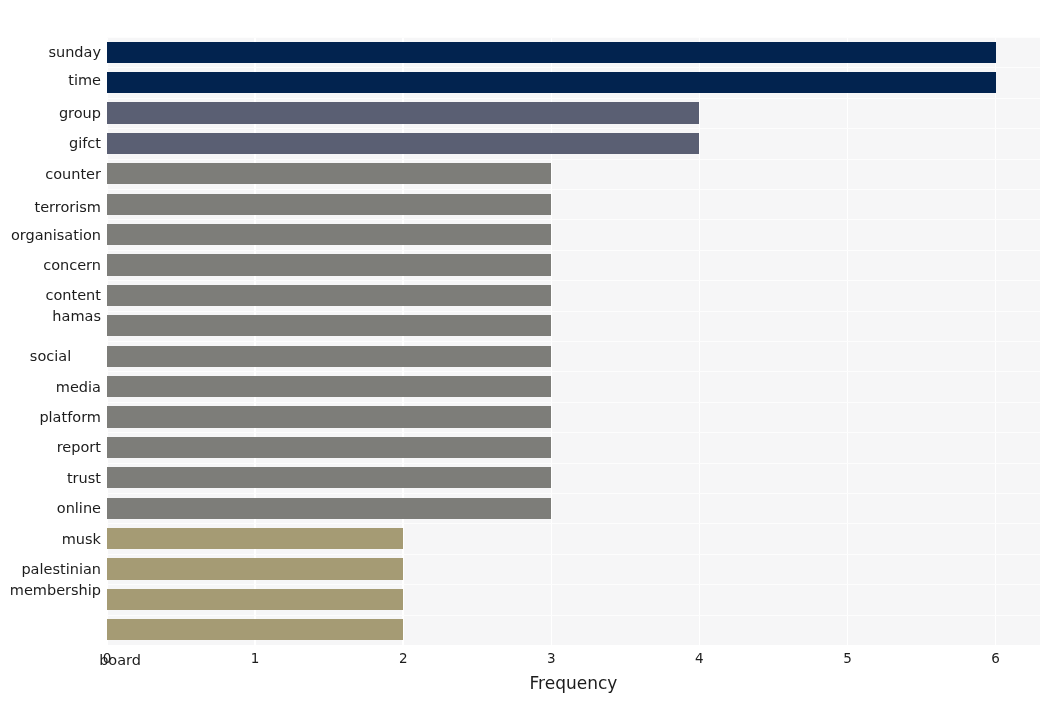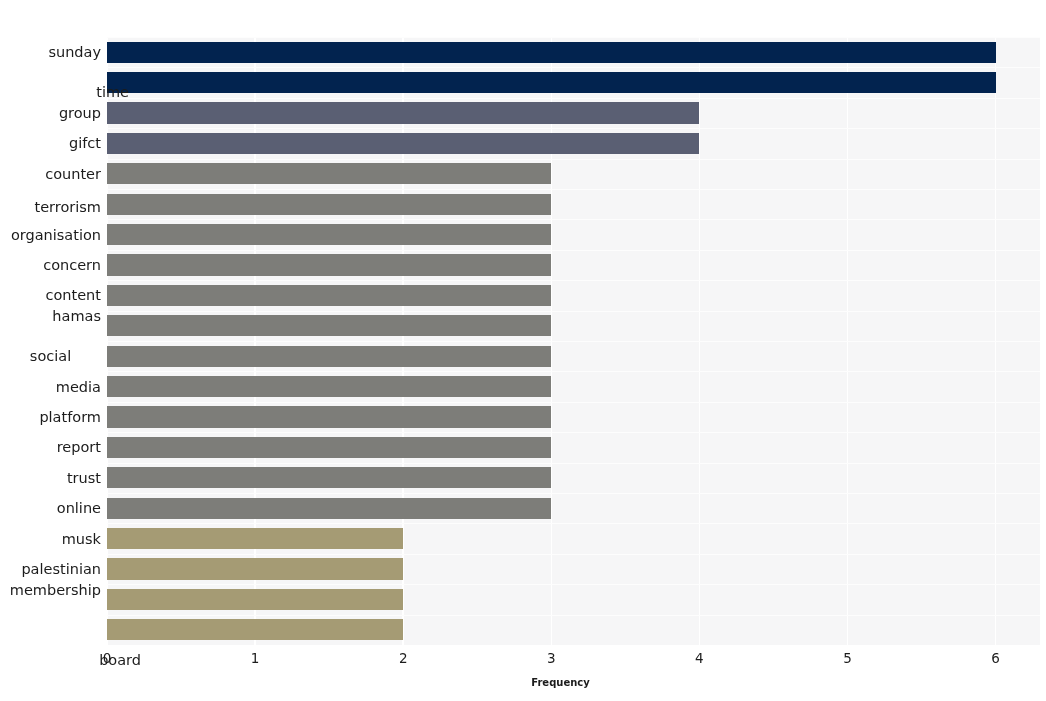--- a/index.html
+++ b/index.html
@@ -96,28 +96,27 @@
     top: 650px;
     width: 60px;
     text-align: center;
     font-size: 13.5px;
     color: #1c1c1c;
     line-height: 16px;
   }
 
   #x-axis-label {
     position: absolute;
-    left: 94px;
+    left: 107px;
     top: 674px;
     width: 933px;
     text-align: center;
-    font-size: 10px;
+    font-size: 17px;
     color: #1c1c1c;
     line-height: 18px;
-    font-weight: bold;
   }
 </style>
 </head>
 <body>
 
 <div id="figure">
 
 
   <div id="plot-area">
     <div id="gridlines-v">
@@ -170,21 +169,21 @@
         <div class="bar" title="online: 3" style="top: 460.56px; height: 21.28px; width: 444.286px; background: rgb(125, 125, 121);"></div>
         <div class="bar" title="musk: 2" style="top: 490.96px; height: 21.28px; width: 296.19px; background: rgb(165, 155, 116);"></div>
         <div class="bar" title="palestinian: 2" style="top: 521.36px; height: 21.28px; width: 296.19px; background: rgb(165, 155, 116);"></div>
         <div class="bar" title="membership: 2" style="top: 551.76px; height: 21.28px; width: 296.19px; background: rgb(165, 155, 116);"></div>
         <div class="bar" title="board: 2" style="top: 582.16px; height: 21.28px; width: 296.19px; background: rgb(165, 155, 116);"></div>
       </div>
   </div>
 
   <div id="y-tick-layer">
       <div class="ytick-box" style="top: 44.2px;">sunday</div>
-      <div class="ytick-box" style="top: 84px; padding-left: 28px;">time</div>
+      <div class="ytick-box" style="top: 72px;">time</div>
       <div class="ytick-box" style="top: 105px;">group</div>
       <div class="ytick-box" style="top: 135.4px;">gifct</div>
       <div class="ytick-box" style="top: 165.8px;">counter</div>
       <div class="ytick-box" style="top: 199px;">terrorism</div>
       <div class="ytick-box" style="top: 226.6px;">organisation</div>
       <div class="ytick-box" style="top: 257px;">concern</div>
       <div class="ytick-box" style="top: 287.4px;">content</div>
       <div class="ytick-box" style="top: 308px;">hamas</div>
       <div class="ytick-box" style="top: 348.2px; text-align: center;">social</div>
       <div class="ytick-box" style="top: 378.6px;">media</div>

